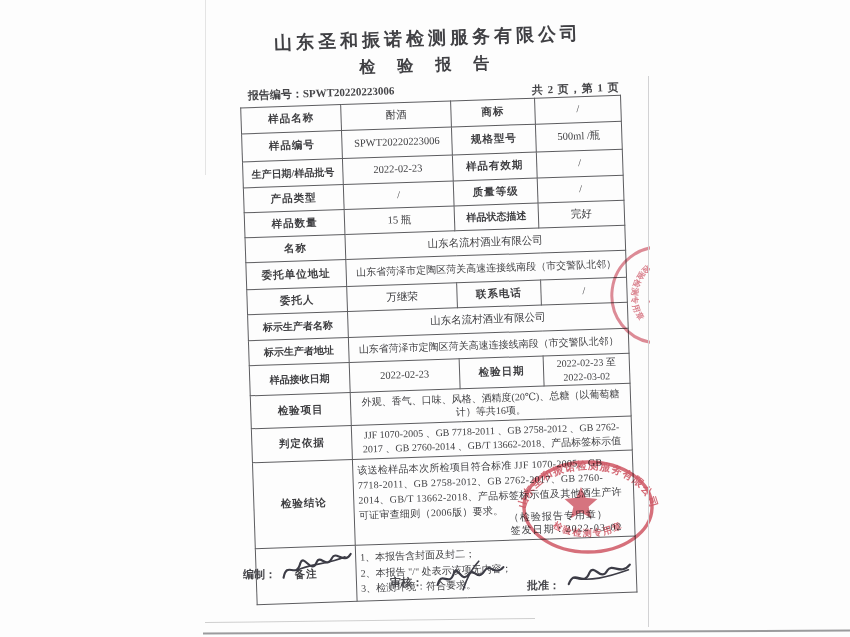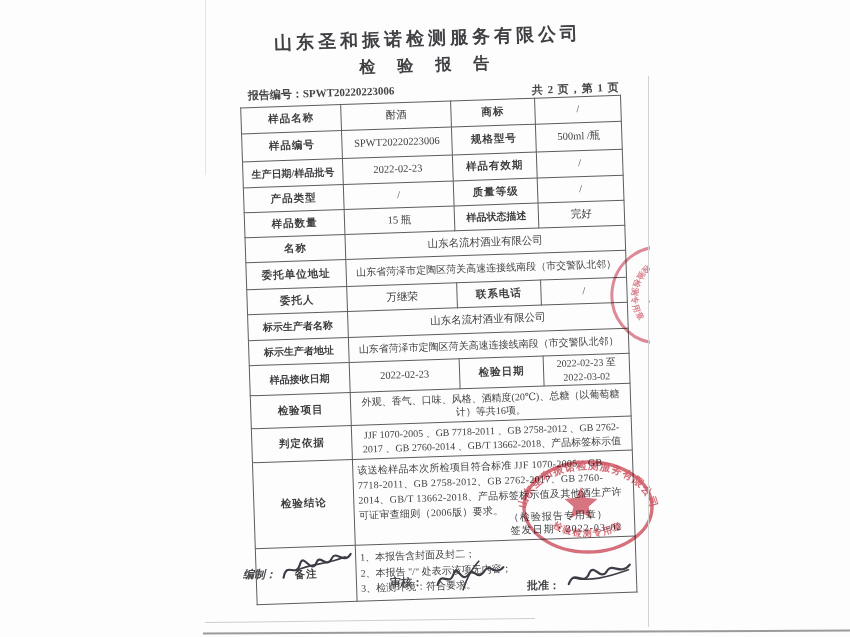--- a/index.html
+++ b/index.html
@@ -172,21 +172,21 @@
         <td colspan="3" class="remark-cell">
           <div class="remark-line">1、本报告含封面及封二；</div>
           <div class="remark-line">2、本报告 "/" 处表示该项无内容；</div>
           <div class="remark-line">3、检测环境：符合要求。</div>
         </td>
       </tr>
     </tbody>
       </table>
   </div>
 
-  <div class="footer-label" style="left:243px;top:567px;font-style:italic;">编制：</div>
+  <div class="footer-label" style="left:243px;top:567px;">编制：</div>
   <div class="sig" style="left:278px;top:550px;transform:rotate(-9deg);">
     <svg width="82" height="30" viewBox="0 0 82 30">
       <path d="M4 22 C10 5 16 26 23 10 C28 1 32 24 39 12 C44 4 48 21 55 10 C60 3 66 19 74 9" fill="none" stroke="#3c3c46" stroke-width="2.1" stroke-linecap="round"></path>
       <path d="M18 17 C32 12 50 16 68 11" fill="none" stroke="#3c3c46" stroke-width="1.6" stroke-linecap="round"></path>
     </svg>
   </div>
 
   <div class="footer-label" style="left:390px;top:575px;">审核：</div>
   <div class="sig" style="left:432px;top:559px;transform:rotate(-5deg);">
     <svg width="78" height="34" viewBox="0 0 78 34">

